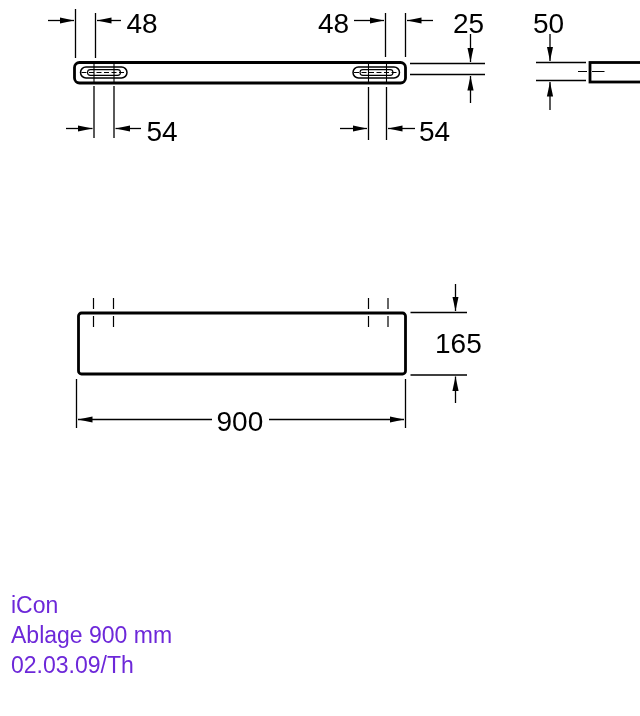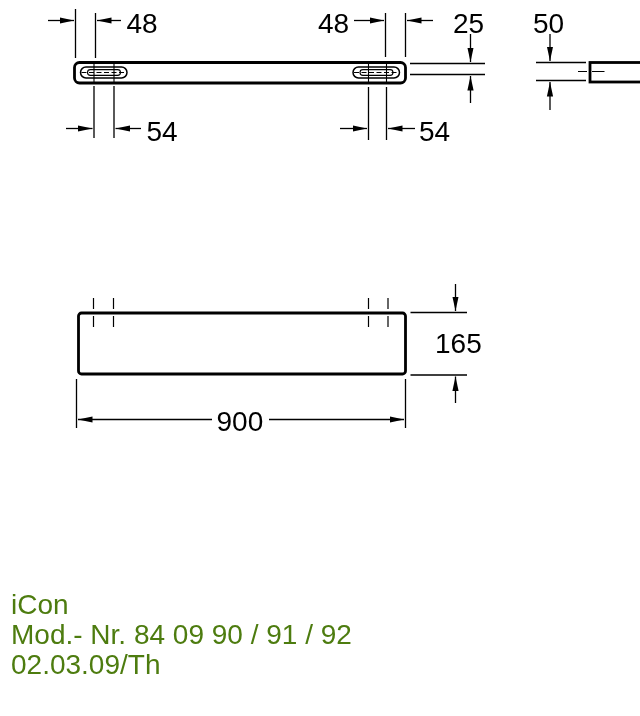--- a/index.html
+++ b/index.html
@@ -20,22 +20,22 @@
   }
   svg text {
     font-family: "Liberation Sans", sans-serif;
     font-size: 28px;
     fill: #000000;
   }
   .title-block {
     position: absolute;
     left: 11px;
     top: 590px;
-    color: #4d7c0f;
-    font-size: 28px;
+    color: #6d28d9;
+    font-size: 23px;
     line-height: 30px;
     white-space: nowrap;
   }
 </style>
 </head>
 <body>
 
 <div class="stage">
 
 <svg width="640" height="716" viewBox="0 0 640 716" xmlns="http://www.w3.org/2000/svg">
@@ -130,17 +130,17 @@
     <line x1="188" y1="419.5" x2="54" y2="419.5" marker-end="url(#arrow)"></line>
     <line x1="245" y1="419.5" x2="380" y2="419.5" marker-end="url(#arrow)"></line>
     <text x="192.5" y="430.5" stroke="none" fill="#000000">900</text>
   </g>
 
 </svg>
 
 
 <div class="title-block">
   <div>iCon</div>
-  <div>Mod.- Nr. 84 09 90 / 91 / 92</div>
+  <div>Ablage 900 mm</div>
   <div>02.03.09/Th</div>
 </div>
 
 </div>
 
 </body></html>

